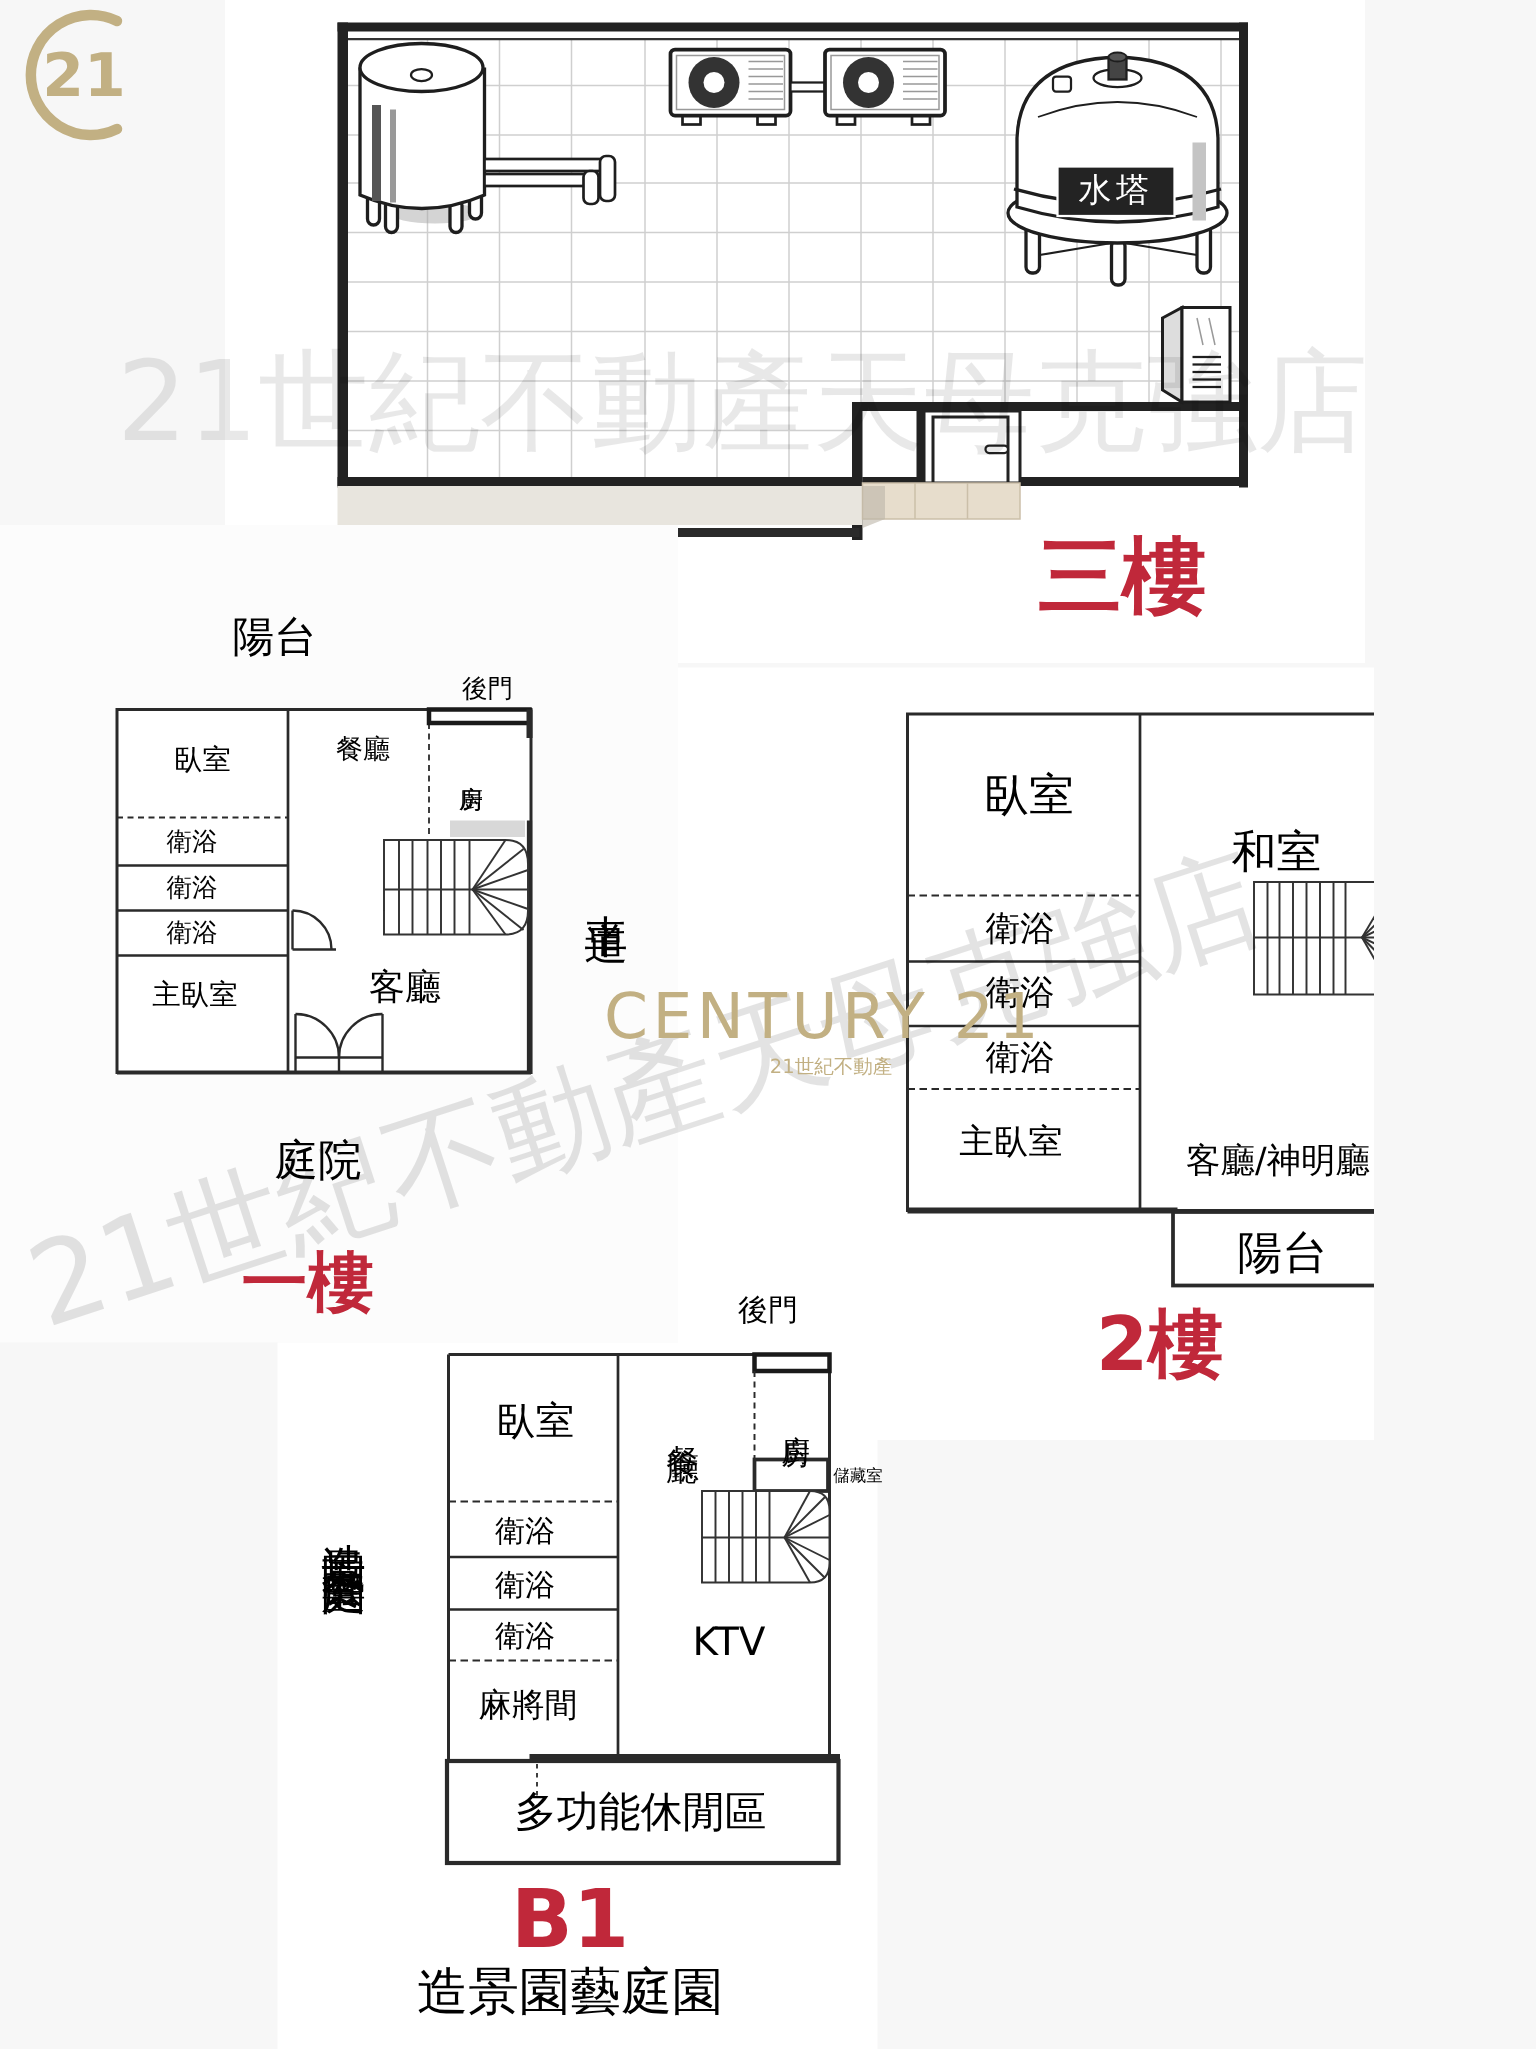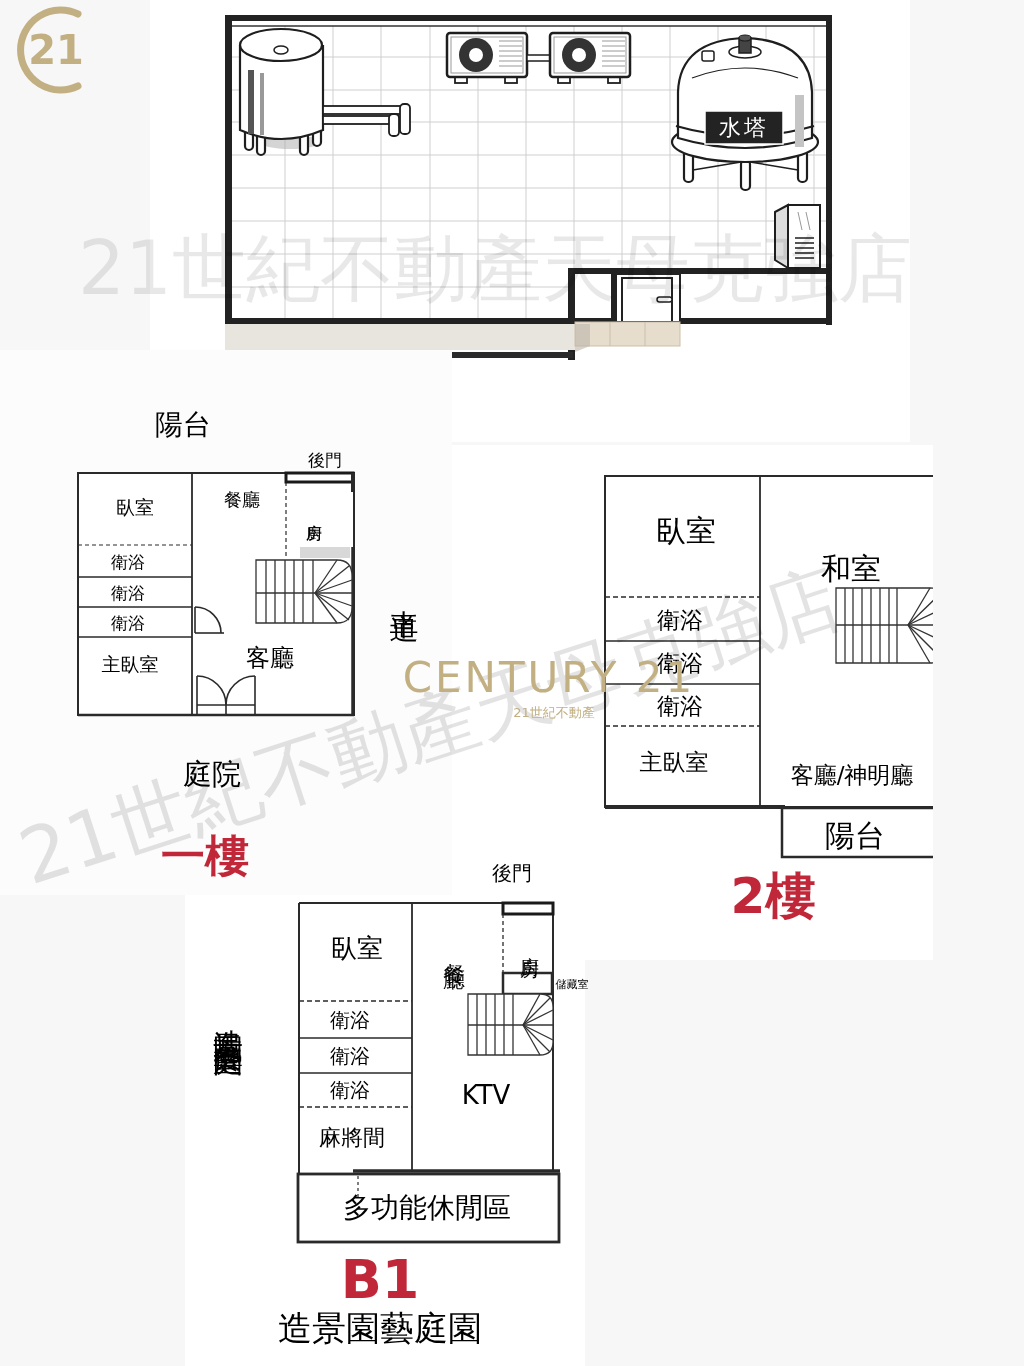--- a/index.html
+++ b/index.html
@@ -1,18 +1,18 @@
 <!DOCTYPE html>
 <html><head>
 <meta charset="utf-8">
 <style>
   html, body { margin: 0; padding: 0; background: #f7f7f7; }
   #canvas {
     position: relative; width: 916px; height: 1366px; overflow: hidden;
-    background: #f7f7f7; font-family: "DejaVu Sans", sans-serif; padding-left: 17px;
+    background: #f7f7f7; font-family: "DejaVu Sans", sans-serif;
   }
   .panel { position: absolute; }
   svg.plan { position: absolute; left: 0; top: 0; }
   .lbl {
     position: absolute; transform: translate(-50%, -50%);
     white-space: nowrap; line-height: 1; color: #000000;
     font-family: "DejaVu Sans", sans-serif;
   }
   .vert { writing-mode: vertical-rl; text-orientation: upright; }
   .title-red { color: #c0283a; font-weight: bold; }
@@ -290,20 +290,21 @@
       <line x1="299" y1="1038" x2="412" y2="1038" stroke-width="1.6"></line>
       <line x1="299" y1="1073" x2="412" y2="1073" stroke-width="1.6"></line>
       <line x1="299" y1="1107" x2="412" y2="1107" stroke-width="1.3" stroke-dasharray="5 3"></line>
       <line x1="353" y1="1171" x2="560" y2="1171" stroke-width="3.5"></line>
       <rect x="298" y="1174" width="261" height="68" fill="#fff" stroke-width="2.8"></rect>
       <line x1="358" y1="1176" x2="358" y2="1200" stroke-width="1.2" stroke-dasharray="3 3"></line>
     </g>
   </svg>
 
   <div class="lbl tower-label" style="left:744px;top:128px;font-size:22px;letter-spacing:3px;">水塔</div>
+  <div class="lbl title-red" style="left:748px;top:385px;font-size:56px;">三樓</div>
 
   <div class="lbl" style="left:183px;top:425px;font-size:28px;">陽台</div>
   <div class="lbl" style="left:325px;top:460px;font-size:17px;">後門</div>
   <div class="lbl" style="left:135px;top:507px;font-size:19px;">臥室</div>
   <div class="lbl" style="left:242px;top:500px;font-size:18px;">餐廳</div>
   <div class="lbl vert" style="left:314px;top:511px;font-size:16px;">廚房</div>
   <div class="lbl" style="left:128px;top:562px;font-size:17px;">衛浴</div>
   <div class="lbl" style="left:128px;top:593px;font-size:17px;">衛浴</div>
   <div class="lbl" style="left:128px;top:623px;font-size:17px;">衛浴</div>
   <div class="lbl" style="left:130px;top:664px;font-size:19px;">主臥室</div>

